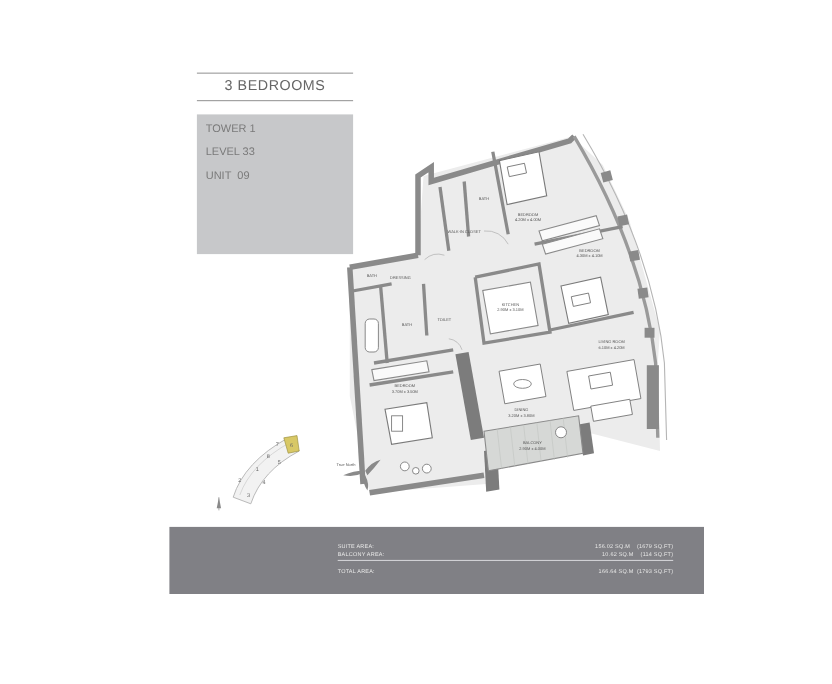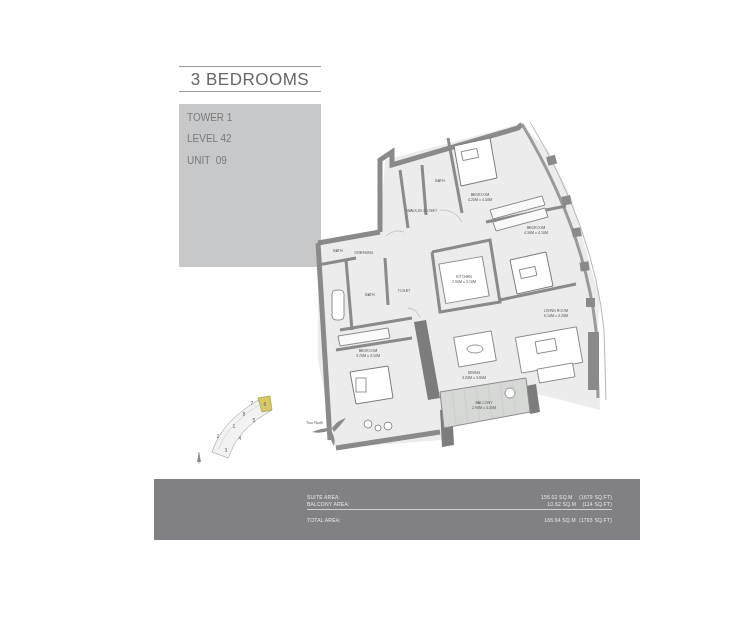--- a/index.html
+++ b/index.html
@@ -1,40 +1,40 @@
 <!DOCTYPE html>
 <html><head>
 <meta charset="utf-8">
 <style>
   html, body { margin:0; padding:0; background:#ffffff; }
   body { width:756px; height:622px; position:relative; overflow:hidden; font-family:"Liberation Sans", sans-serif; }
   .rule { position:absolute; left:179px; width:142px; height:1px; background:#9a9a9a; }
-  .title { position:absolute; left:179px; top:70px; width:142px; text-align:center; font-size:17px; letter-spacing:0.5px; color:#666; }
-  .info-box { position:absolute; left:179px; top:104px; width:142px; height:163px; background:#c7c8ca; }
+  .title { position:absolute; left:179px; top:70px; width:142px; text-align:center; font-size:13px; letter-spacing:0.5px; color:#666; }
+  .info-box { position:absolute; left:179px; top:104px; width:142px; height:127px; background:#c7c8ca; }
   .info-line { position:absolute; left:8px; font-size:10px; color:#7a7a7a; }
   .plan { position:absolute; left:0; top:0; width:756px; height:622px; }
   .footer { position:absolute; left:154px; top:479px; width:486px; height:61px; background:#808085; color:#e8e8e8; font-size:5px; letter-spacing:0.2px; }
   .frow { position:absolute; left:153px; width:305px; }
   .frow .lbl { position:absolute; left:0; }
   .frow .val { position:absolute; right:0; }
   .fdiv { position:absolute; left:153px; top:30px; width:305px; height:1px; background:#d0d0d4; }
   .room-label { font-size:3.6px; fill:#555; font-family:"Liberation Sans", sans-serif; text-anchor:middle; }
   .north-label { font-size:3.6px; fill:#555; font-family:"Liberation Sans", sans-serif; }
   .key-num { font-size:5px; fill:#666; font-family:"Liberation Sans", sans-serif; text-anchor:middle; }
 </style>
 </head>
 <body>
 
 <div class="rule" style="top:66px;"></div>
 <div class="title">3 BEDROOMS</div>
 <div class="rule" style="top:91px;"></div>
 
 <div class="info-box">
   <div class="info-line" style="top:8px;">TOWER 1</div>
-  <div class="info-line" style="top:29px;">LEVEL 42</div>
+  <div class="info-line" style="top:29px;">LEVEL 33</div>
   <div class="info-line" style="top:51px; white-space:pre;">UNIT  09</div>
 </div>
 
 <svg class="plan" viewBox="0 0 756 622" xmlns="http://www.w3.org/2000/svg">
 
   <polygon points="318,243 380,232 385,160 520,124 548,150 572,200 600,300 598,330 600,410 530,392 440,420 442,440 336,448 330,420 318,360" fill="#ececec" stroke="none"></polygon>
 
   <g fill="none" stroke="#8a8a8a" stroke-width="5" stroke-linejoin="miter">
     <polyline points="380,232 380,160 392,152 392,165 518,128 522,124"></polyline>
     <polyline points="318,243 380,232"></polyline>

